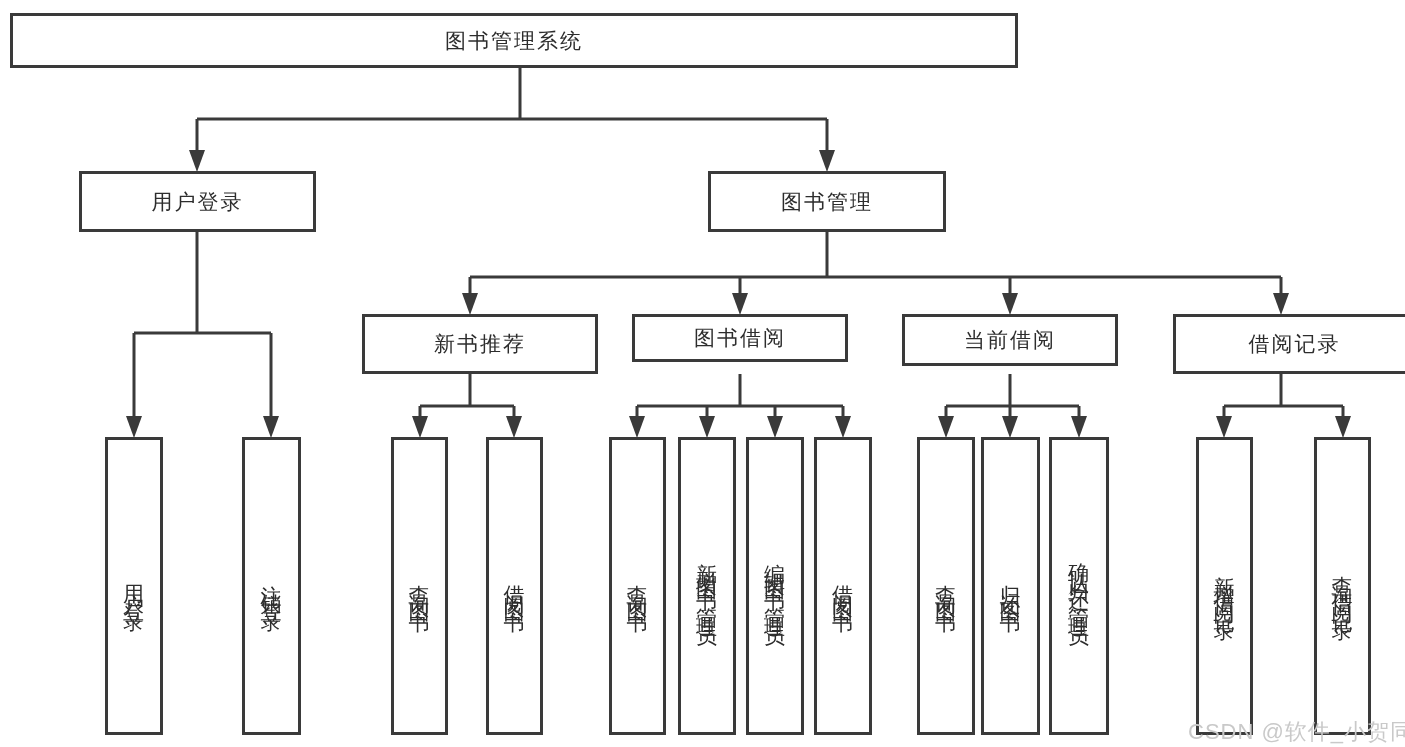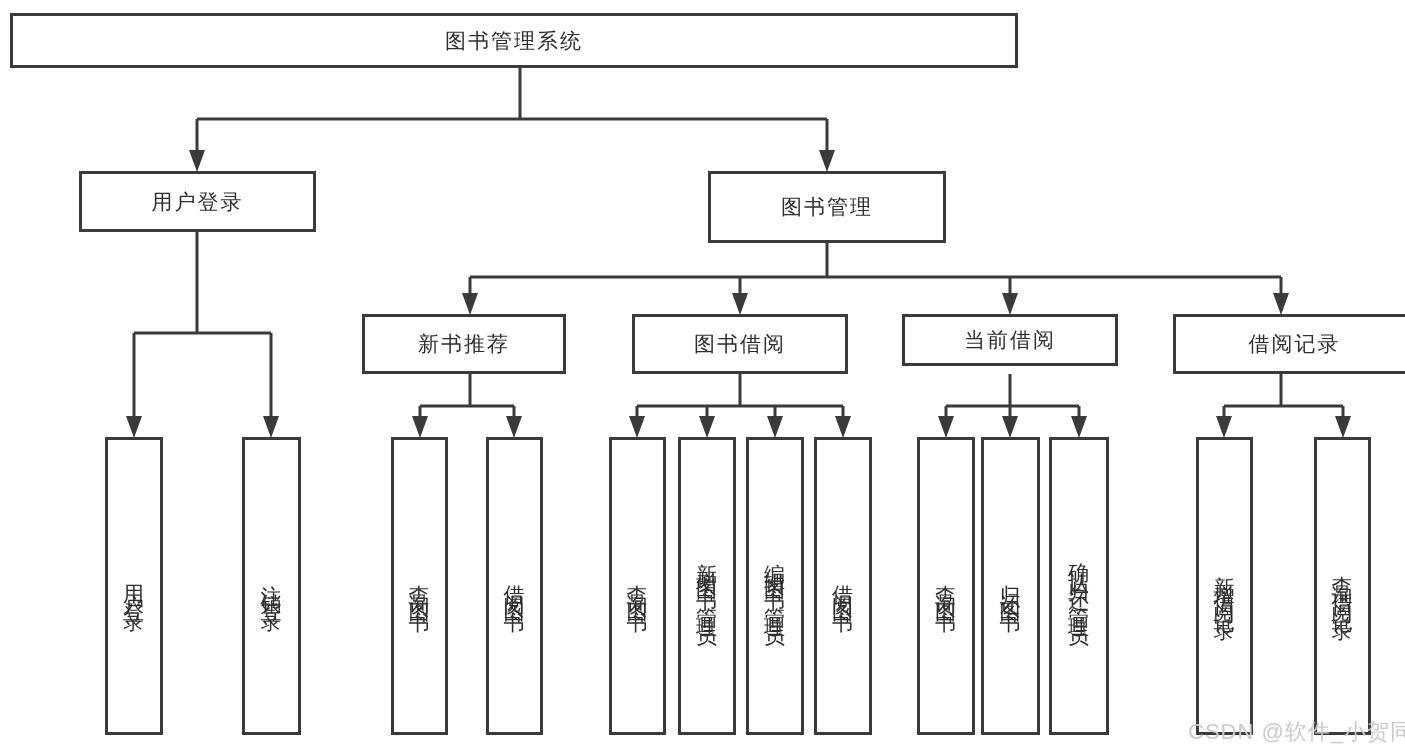--- a/index.html
+++ b/index.html
@@ -88,28 +88,28 @@
       <polygon points="1335,416 1351,416 1343,438"></polygon>
     </svg>
 
   <div class="node h" style="left:10px;top:13px;width:1008px;height:55px">
     <span class="lbl">图书管理系统</span>
   </div>
 
   <div class="node h" style="left:79px;top:171px;width:237px;height:61px">
     <span class="lbl">用户登录</span>
   </div>
-  <div class="node h" style="left:708px;top:171px;width:238px;height:72px">
+  <div class="node h" style="left:708px;top:171px;width:238px;height:61px">
     <span class="lbl">图书管理</span>
   </div>
 
-  <div class="node h" style="left:362px;top:314px;width:204px;height:60px">
+  <div class="node h" style="left:362px;top:314px;width:236px;height:60px">
     <span class="lbl">新书推荐</span>
   </div>
-  <div class="node h" style="left:632px;top:314px;width:216px;height:60px">
+  <div class="node h" style="left:632px;top:314px;width:216px;height:48px">
     <span class="lbl">图书借阅</span>
   </div>
   <div class="node h" style="left:902px;top:314px;width:216px;height:52px">
     <span class="lbl">当前借阅</span>
   </div>
   <div class="node h" style="left:1173px;top:314px;width:243px;height:60px">
     <span class="lbl">借阅记录</span>
   </div>
 
   <div class="node v" style="left:105px;">

